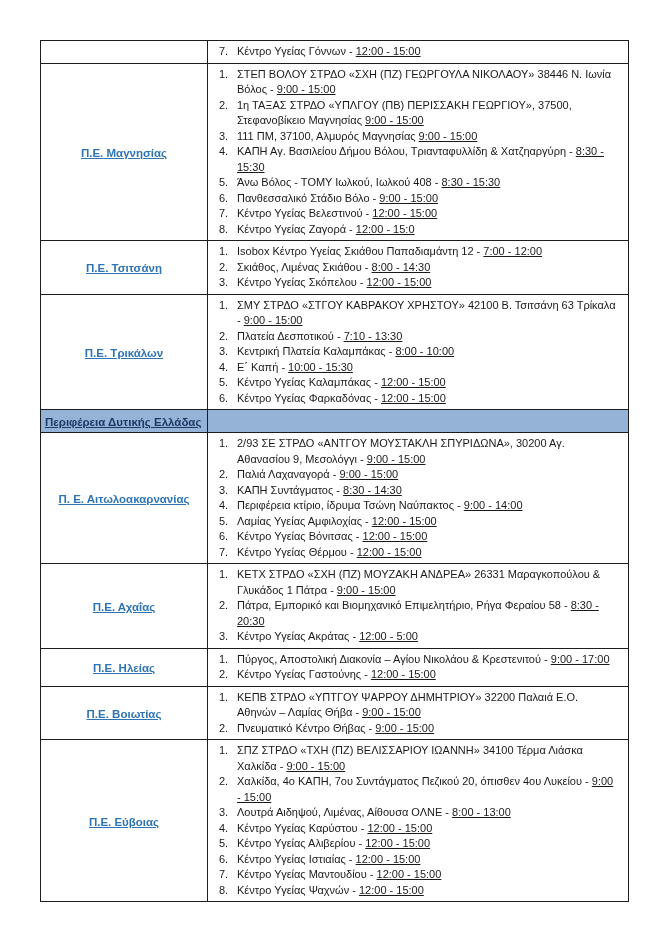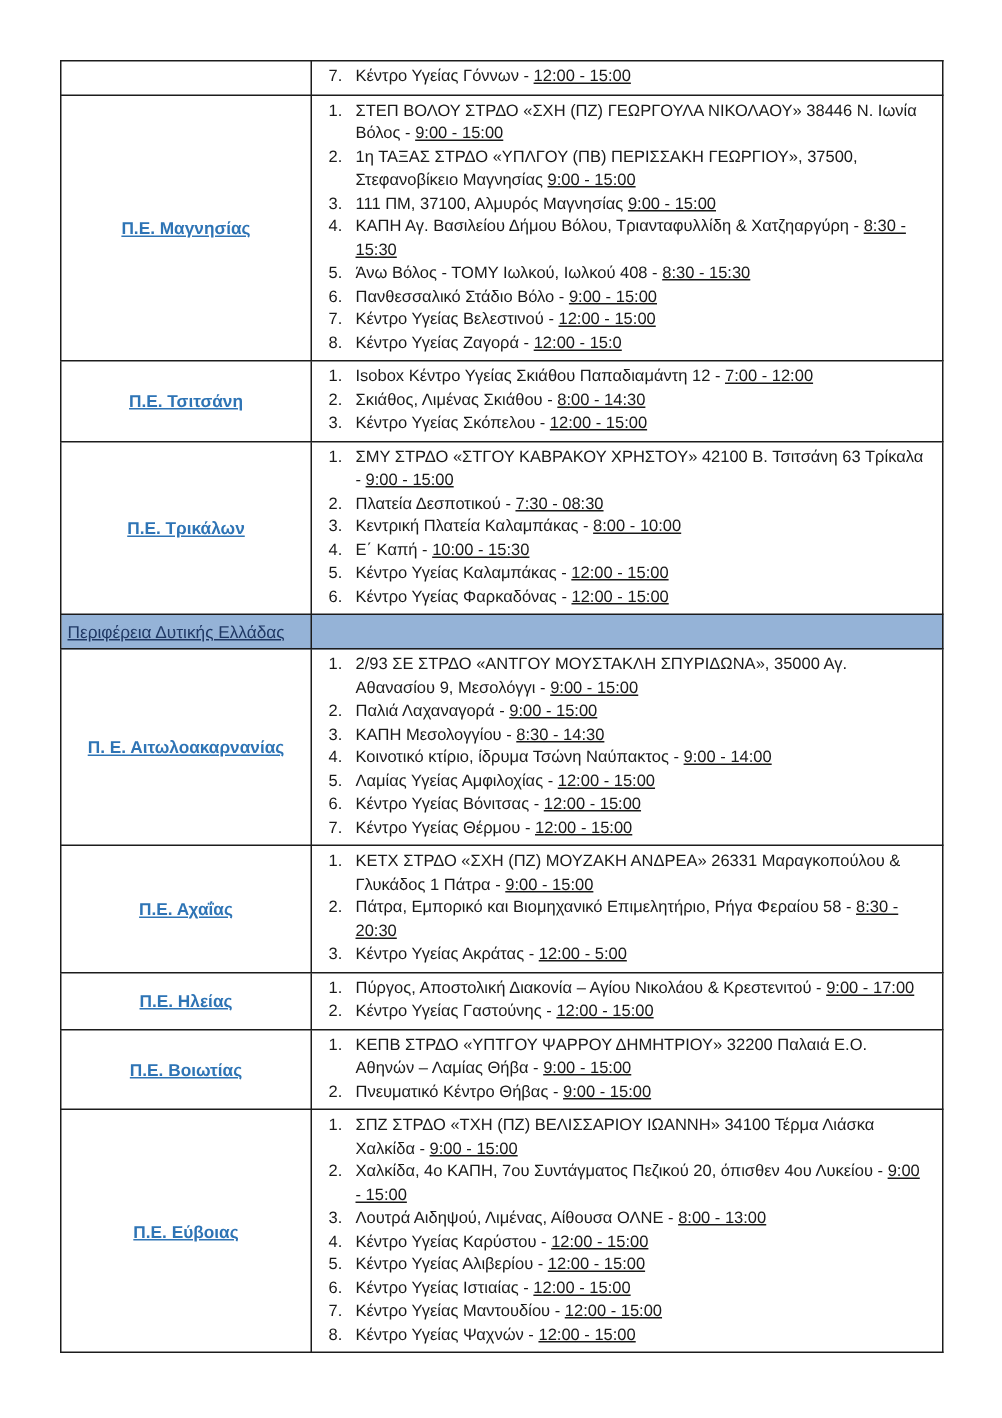--- a/index.html
+++ b/index.html
@@ -31,21 +31,21 @@
     font-size:11.5px;
     text-decoration:underline;
   }
   tr.hdr td{
     background:#95B3D7;
     padding:2px 4px;
     height:16px;
   }
   .hdr-label{
     color:#1F3864;
-    font-weight:normal;
+    font-weight:bold;
     font-size:11.5px;
     text-decoration:underline;
     white-space:nowrap;
   }
   td.items-cell{padding:3px 6px 3px 0;}
   .item{
     display:flex;
     font-size:11px;
     line-height:15.5px;
   }
@@ -132,21 +132,21 @@
         </tr>
         <tr>
           <td class="region-cell"><span class="region-label">Π.Ε. Τρικάλων</span></td>
           <td class="items-cell">
             <div class="item">
               <span class="num">1.</span>
               <span class="txt"><span>ΣΜΥ ΣΤΡΔΟ «ΣΤΓΟΥ ΚΑΒΡΑΚΟΥ ΧΡΗΣΤΟΥ» 42100 Β. Τσιτσάνη 63 Τρίκαλα - </span><span class="time">9:00 - 15:00</span></span>
             </div>
             <div class="item">
               <span class="num">2.</span>
-              <span class="txt"><span>Πλατεία Δεσποτικού - </span><span class="time">7:30 - 08:30</span></span>
+              <span class="txt"><span>Πλατεία Δεσποτικού - </span><span class="time">7:10 - 13:30</span></span>
             </div>
             <div class="item">
               <span class="num">3.</span>
               <span class="txt"><span>Κεντρική Πλατεία Καλαμπάκας - </span><span class="time">8:00 - 10:00</span></span>
             </div>
             <div class="item">
               <span class="num">4.</span>
               <span class="txt"><span>Ε΄ Καπή - </span><span class="time">10:00 - 15:30</span></span>
             </div>
             <div class="item">
@@ -161,33 +161,33 @@
         </tr>
         <tr class="hdr">
           <td><span class="hdr-label">Περιφέρεια Δυτικής Ελλάδας</span></td>
           <td></td>
         </tr>
         <tr>
           <td class="region-cell"><span class="region-label">Π. Ε. Αιτωλοακαρνανίας</span></td>
           <td class="items-cell">
             <div class="item">
               <span class="num">1.</span>
-              <span class="txt"><span>2/93 ΣΕ ΣΤΡΔΟ «ΑΝΤΓΟΥ ΜΟΥΣΤΑΚΛΗ ΣΠΥΡΙΔΩΝΑ», 35000 Αγ. Αθανασίου 9, Μεσολόγγι - </span><span class="time">9:00 - 15:00</span></span>
+              <span class="txt"><span>2/93 ΣΕ ΣΤΡΔΟ «ΑΝΤΓΟΥ ΜΟΥΣΤΑΚΛΗ ΣΠΥΡΙΔΩΝΑ», 30200 Αγ. Αθανασίου 9, Μεσολόγγι - </span><span class="time">9:00 - 15:00</span></span>
             </div>
             <div class="item">
               <span class="num">2.</span>
               <span class="txt"><span>Παλιά Λαχαναγορά - </span><span class="time">9:00 - 15:00</span></span>
             </div>
             <div class="item">
               <span class="num">3.</span>
-              <span class="txt"><span>ΚΑΠΗ Μεσολογγίου - </span><span class="time">8:30 - 14:30</span></span>
-            </div>
-            <div class="item">
-              <span class="num">4.</span>
-              <span class="txt"><span>Κοινοτικό κτίριο, ίδρυμα Τσώνη Ναύπακτος - </span><span class="time">9:00 - 14:00</span></span>
+              <span class="txt"><span>ΚΑΠΗ Συντάγματος - </span><span class="time">8:30 - 14:30</span></span>
+            </div>
+            <div class="item">
+              <span class="num">4.</span>
+              <span class="txt"><span>Περιφέρεια κτίριο, ίδρυμα Τσώνη Ναύπακτος - </span><span class="time">9:00 - 14:00</span></span>
             </div>
             <div class="item">
               <span class="num">5.</span>
               <span class="txt"><span>Λαμίας Υγείας Αμφιλοχίας - </span><span class="time">12:00 - 15:00</span></span>
             </div>
             <div class="item">
               <span class="num">6.</span>
               <span class="txt"><span>Κέντρο Υγείας Βόνιτσας - </span><span class="time">12:00 - 15:00</span></span>
             </div>
             <div class="item">

